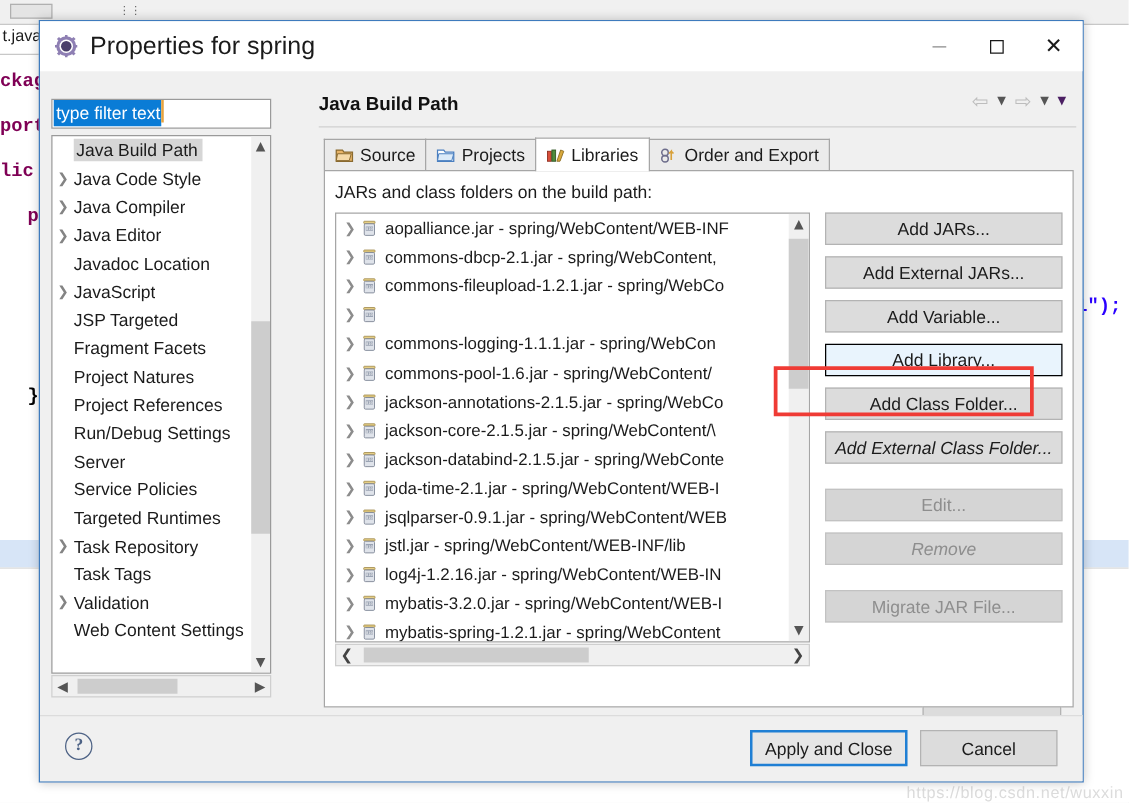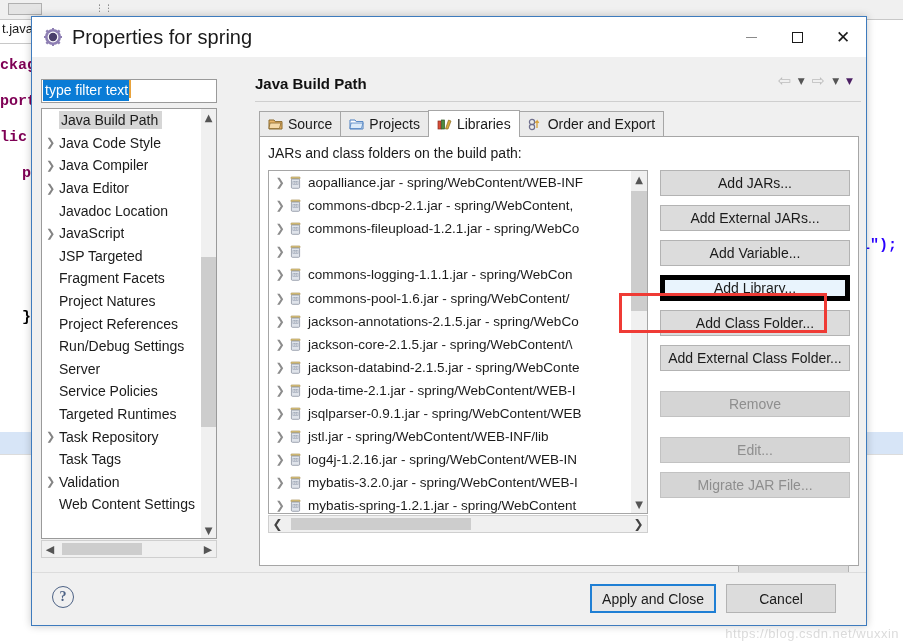--- a/index.html
+++ b/index.html
@@ -203,23 +203,23 @@
 
   .sidebtns { position: absolute; left: 400px; top: 33px; width: 190px; }
   .sbtn {
     width: 190px; height: 26px; margin-bottom: 9px;
     background: #dcdcdc; border: 1px solid #b3b3b3;
     font-size: 14px; color: #1b1b1b;
     display: flex; align-items: center; justify-content: center;
   }
   .sbtn.disabled { color: #8e8e8e; background: #d5d5d5; border-color: #c2c2c2; }
   .sbtn.focused {
-    background: #e9f4fd; border: 5px solid #000000;
-  }
-  .gap-lg { margin-bottom: 20px; }
+    background: #e9f4fd; border: 1px solid #000000;
+  }
+  .gap-lg { margin-bottom: 20px; font-style: italic; }
   .hl-ring {
     position: absolute; left: 392px; top: 230px; width: 208px; height: 40px;
     border: 3px solid #ef3b35; pointer-events: none;
   }
 
   .apply-row { position: absolute; left: 0; top: 508px; width: 834px; }
   .apply-btn {
     position: absolute; right: 17px; top: 0; width: 111px; height: 27px;
     background: #dcdcdc; border: 1px solid #b3b3b3; font-size: 14px; color: #1b1b1b;
     display: flex; align-items: center; justify-content: center;
@@ -229,21 +229,21 @@
     position: absolute; left: 0; bottom: 0; width: 834px; height: 53px;
     background: #f0f0f0; border-top: 1px solid #dcdcdc;
   }
   .help-icon {
     position: absolute; left: 20px; top: 13px; width: 22px; height: 22px;
     border: 1.5px solid #4d6285; border-radius: 50%;
     color: #4d6285; font-size: 14px; font-weight: bold;
     display: flex; align-items: center; justify-content: center;
     font-family: "Liberation Serif", serif;
   }
-  .footer-btns { position: absolute; right: 30px; top: 11px; display: flex; gap: 10px; }
+  .footer-btns { position: absolute; right: 20px; top: 11px; display: flex; gap: 10px; }
   .fbtn {
     height: 29px; padding: 0 10px; min-width: 110px;
     background: #dcdcdc; border: 1px solid #b3b3b3; font-size: 14px; color: #1b1b1b;
     display: flex; align-items: center; justify-content: center;
   }
   .fbtn.default {
     background: #e6e6e6; border: 2px solid #1f7fd4;
   }
 </style>
 </head>
@@ -625,22 +625,22 @@
             <div class="rt">❯</div>
           </div>
 
           <div class="sidebtns" id="sidebtns">
               <div class="sbtn">Add JARs...</div>
               <div class="sbtn">Add External JARs...</div>
               <div class="sbtn">Add Variable...</div>
               <div class="sbtn focused">Add Library...</div>
               <div class="sbtn">Add Class Folder...</div>
               <div class="sbtn gap-lg">Add External Class Folder...</div>
+              <div class="sbtn disabled">Edit...</div>
               <div class="sbtn disabled gap-lg">Remove</div>
-              <div class="sbtn disabled">Edit...</div>
               <div class="sbtn disabled">Migrate JAR File...</div>
             </div>
         </div>
 
         <div class="hl-ring"></div>
       </div>
 
       <div class="apply-row">
         <div class="apply-btn">Apply</div>
       </div>

